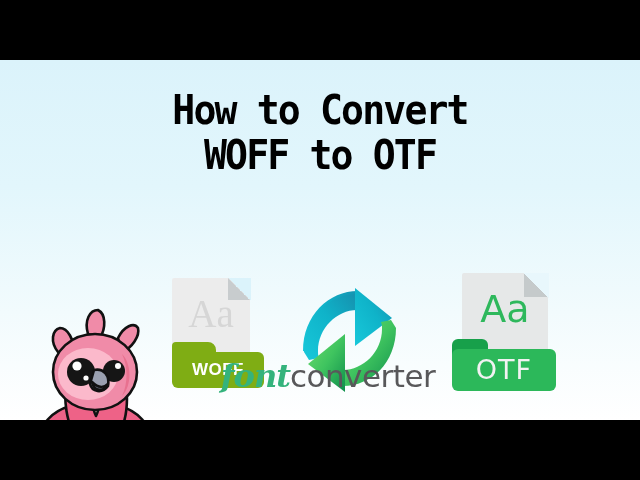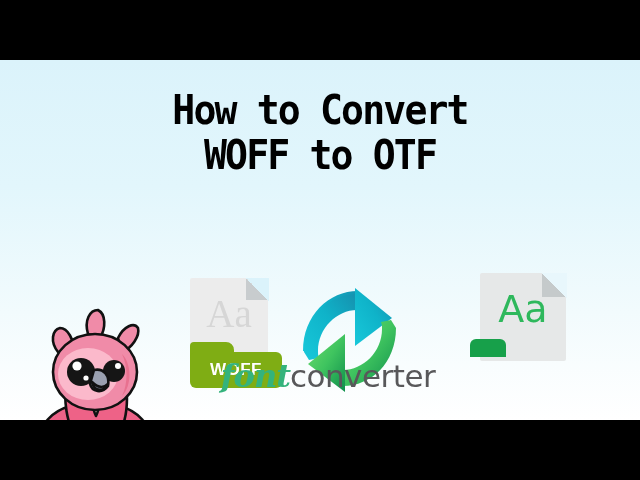--- a/index.html
+++ b/index.html
@@ -40,21 +40,21 @@
     font-size:41px;
     line-height:48px;
     letter-spacing:-2.0px;
     transform:scaleX(0.93);
     -webkit-font-smoothing:none;
   }
   #title .line { display:block; white-space:nowrap; }
   #title .l2 { margin-top:-3px; }
 
   
-  .fileicon { position:absolute;margin-left:18px; }
+  .fileicon { position:absolute; }
 
   #woff-icon { left:172px; top:218px; width:92px; height:110px; }
   #woff-icon .sheet {
     position:absolute; left:0; top:0; width:78px; height:82px;
     background:#ececec; border-radius:2px;
   }
   #woff-icon .sheet::after{
     content:""; position:absolute; right:0; top:0;
     border-width:0 0 22px 22px; border-style:solid;
     border-color:transparent transparent #ececec transparent;
@@ -194,20 +194,21 @@
         <path d="M45 46 L8 76 L45 104 Z" fill="url(#gBot)"></path>
       </svg>
     </div>
 
     <div id="otf-icon" class="fileicon">
       <div class="sheet"></div>
       <div class="fold"></div>
       <div class="corner-white"></div>
       <div class="aa">Aa</div>
       <div class="tab"></div>
+      <div class="label">OTF</div>
     </div>
 
     <div id="mascot">
       <svg viewBox="0 0 130 172" xmlns="http://www.w3.org/2000/svg" aria-hidden="true">
         <g stroke="#111111" stroke-width="2.6" stroke-linejoin="round" stroke-linecap="round">
 
           <path d="M36 112 L2 163 L19 166 L46 133 Z" fill="#b03a60"></path>
           <path d="M40 114 L10 160 L26 164 L50 132 Z" fill="#e0628a"></path>
 
           <path d="M42 98 C22 104 12 118 14 128 C24 134 44 128 56 116 Z" fill="#ee6287"></path>

